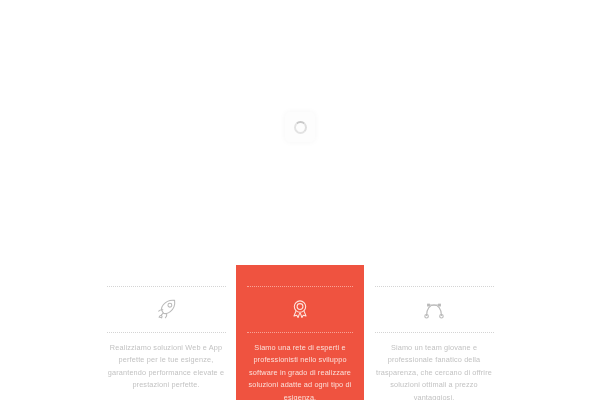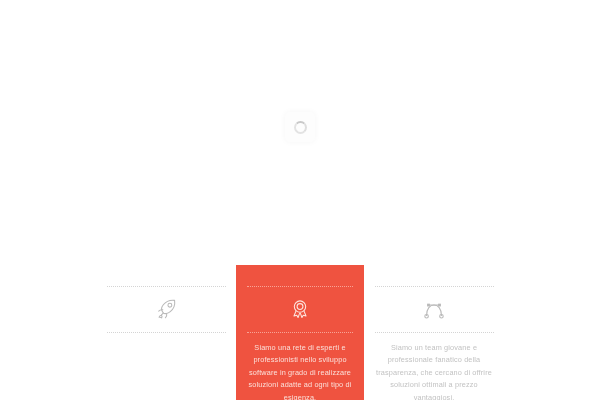--- a/index.html
+++ b/index.html
@@ -124,20 +124,21 @@
       <svg width="27" height="27" viewBox="0 0 32 32" fill="none" stroke="#b9b9b9" stroke-width="1.25" stroke-linecap="round" stroke-linejoin="round">
         <path d="M12.4 20.2 C9.4 17.2 9.6 13.6 12.2 10.4 C15.4 6.5 20.6 4.6 25.6 5.2 C26.3 10.2 24.4 15.4 20.5 18.6 C17.3 21.2 13.7 21.4 12.4 20.2 Z"></path>
         <circle cx="20.0" cy="10.9" r="2.3"></circle>
         <path d="M12.3 20.1 L10.1 22.4"></path>
         <path d="M11.6 16.4 C9.7 16.0 8.0 16.6 6.8 17.9"></path>
         <path d="M16.2 21.0 C16.6 22.9 16.0 24.6 14.7 25.8"></path>
         <path d="M9.9 22.7 C8.6 23.0 7.6 23.9 7.2 25.2 C8.5 24.9 9.6 25.2 10.3 26.0 C10.9 24.9 10.7 23.5 9.9 22.7 Z"></path>
       </svg>
     </div>
     <div class="rule"></div>
+    <p class="desc">Realizziamo soluzioni Web e App perfette per le tue esigenze, garantendo performance elevate e prestazioni perfette.</p>
   </div>
 
   <div class="feature highlight">
     <div class="rule"></div>
     <div class="icon">
       <svg width="26" height="26" viewBox="0 0 32 32" fill="none" stroke="#fde4de" stroke-width="1.3" stroke-linecap="round" stroke-linejoin="round">
         <circle cx="16" cy="13" r="7"></circle>
         <circle cx="16" cy="13" r="3.6"></circle>
         <path d="M11.0 18.6 L8.6 24.6 L12.0 23.6 L13.6 26.4 L15.5 21.4"></path>
         <path d="M21.0 18.6 L23.4 24.6 L20.0 23.6 L18.4 26.4 L16.5 21.4"></path>

